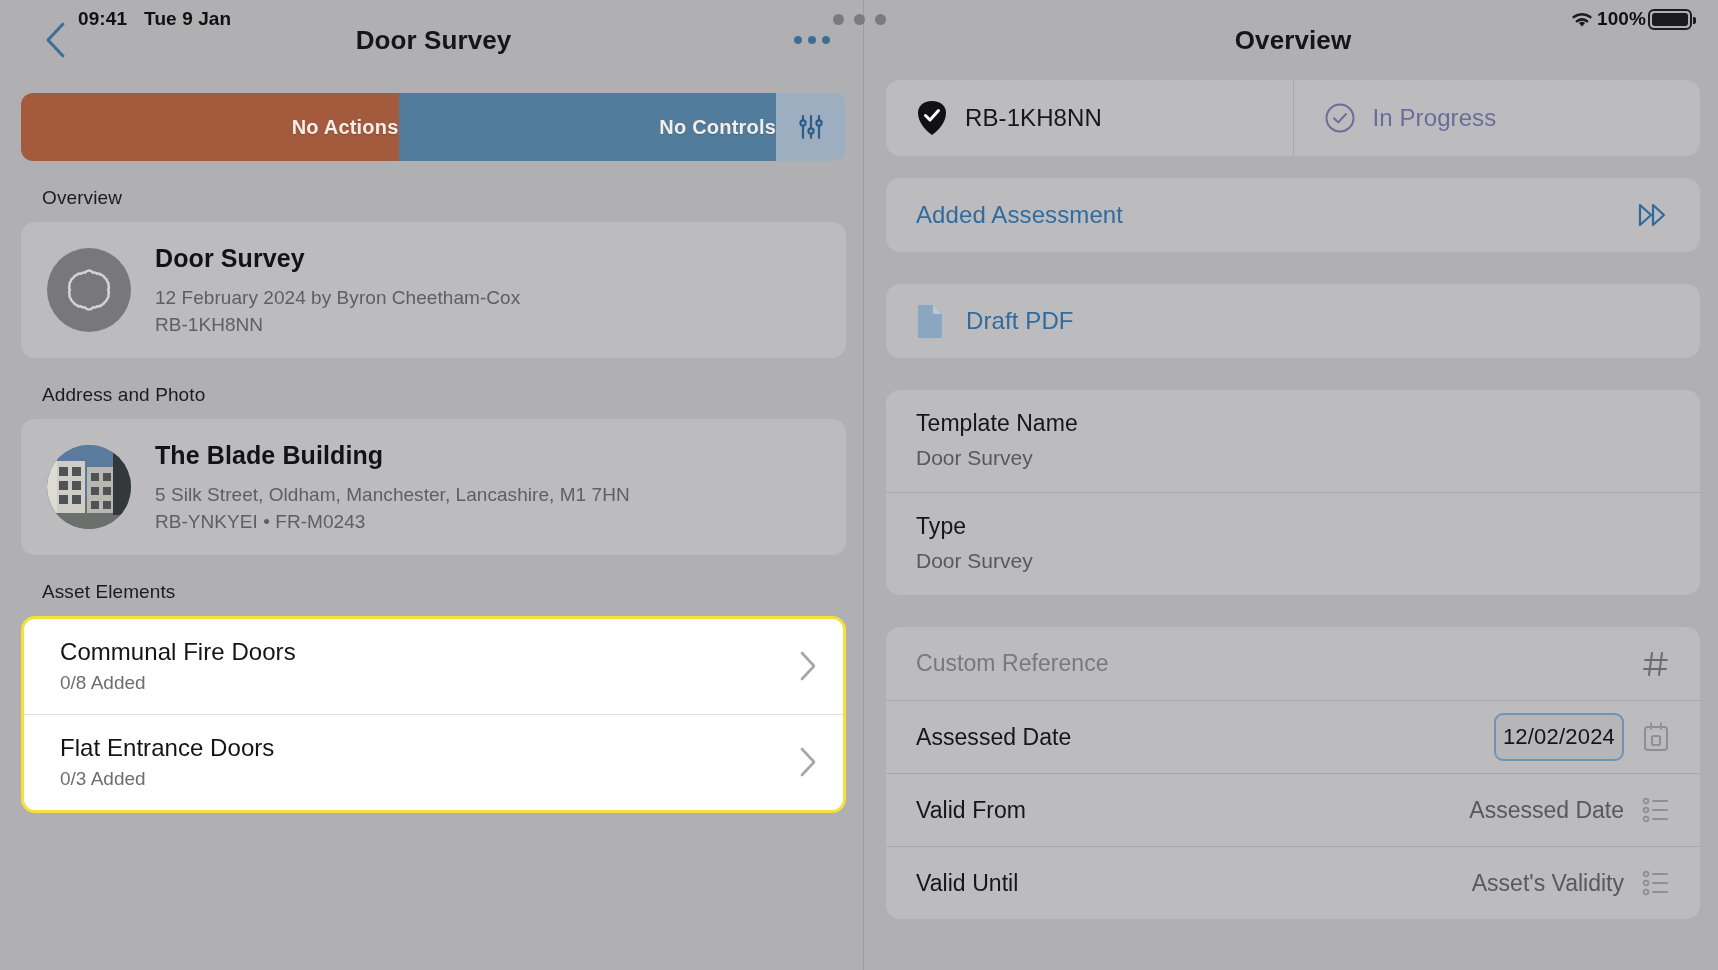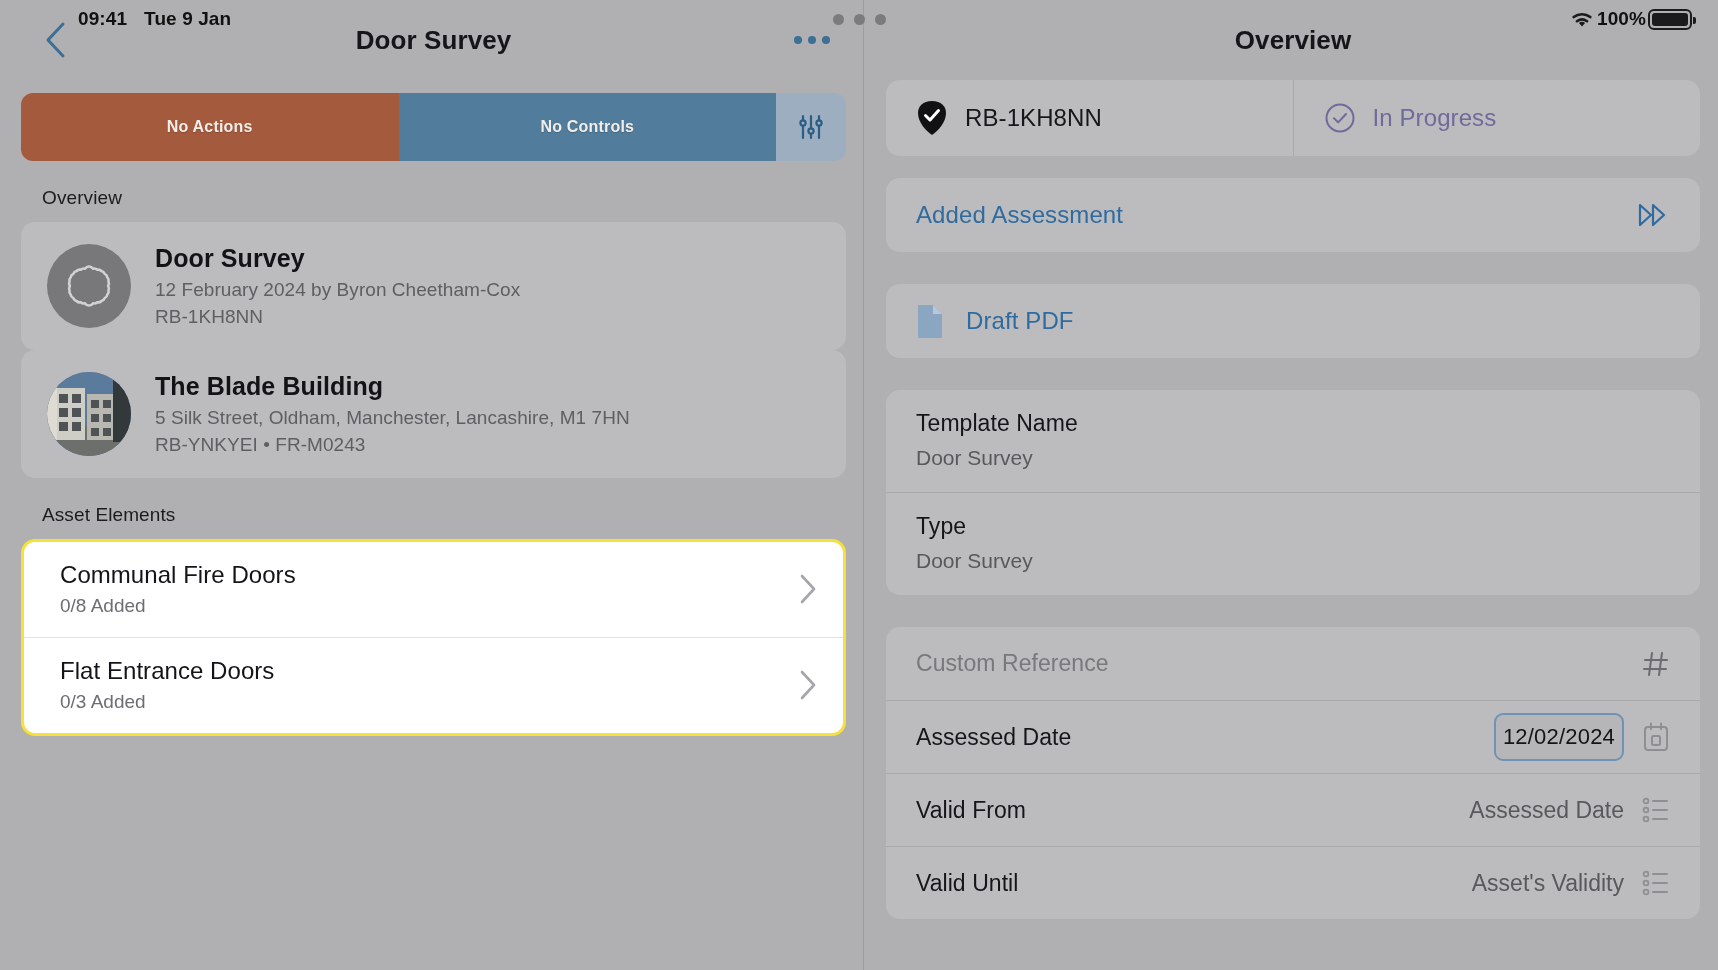--- a/index.html
+++ b/index.html
@@ -145,23 +145,23 @@
     margin: 13px 17px 0 17px;
     height: 68px;
     display: flex;
     border-radius: 12px;
     overflow: hidden;
   }
   .seg {
     flex: 1;
     display: flex;
     align-items: center;
-    justify-content: center;
+    justify-content: flex-end;
     color: #f3eeea;
-    font-size: 16px;
+    font-size: 20px;
     font-weight: 600;
     letter-spacing: 0.2px;
     cursor: pointer;
     text-shadow: 0 1px 1px rgba(0,0,0,0.18);
   }
   .seg-actions { background: #a45a3c; }
   .seg-controls { background: #527c9b; }
   .seg-filter {
     width: 70px;
     background: #9daec0;
@@ -209,21 +209,21 @@
   }
   .entity-title {
     font-size: 25px;
     font-weight: 600;
     color: #131317;
     letter-spacing: 0.1px;
   }
   .entity-sub {
     font-size: 19px;
     color: #5e5e63;
-    margin-top: 6px;
+    margin-top: 14px;
     letter-spacing: 0.05px;
   }
   .entity-sub2 {
     font-size: 19px;
     color: #5e5e63;
     margin-top: 5px;
     letter-spacing: 0.05px;
   }
 
   
@@ -463,20 +463,21 @@
             </svg>
           </div>
           <div>
             <div class="entity-title">Door Survey</div>
             <div class="entity-sub">12 February 2024 by Byron Cheetham-Cox</div>
             <div class="entity-sub2">RB-1KH8NN</div>
           </div>
         </div>
       </div>
 
+      <div class="section-head">Address and Photo</div>
       <div class="card">
         <div class="card-row">
           <div class="avatar-photo">
             <svg width="84" height="84" viewBox="0 0 84 84">
               <rect width="84" height="84" fill="#5a7b9c"></rect>
               <rect x="0" y="54" width="84" height="30" fill="#6d6f6c"></rect>
               <rect x="8" y="16" width="30" height="52" fill="#cfcec6"></rect>
               <rect x="40" y="22" width="26" height="46" fill="#b9b8b0"></rect>
               <g fill="#4f5355">
                 <rect x="12" y="22" width="9" height="9"></rect>

